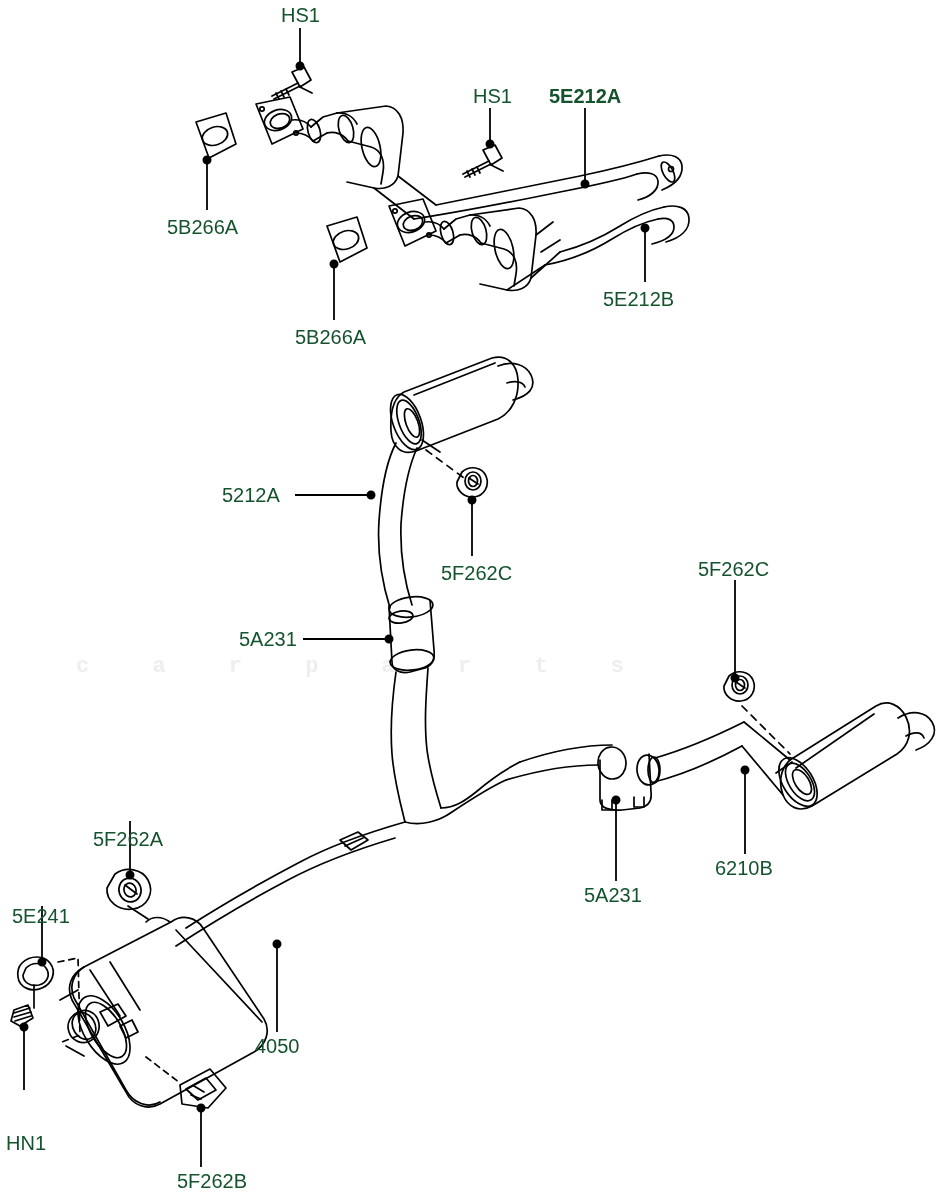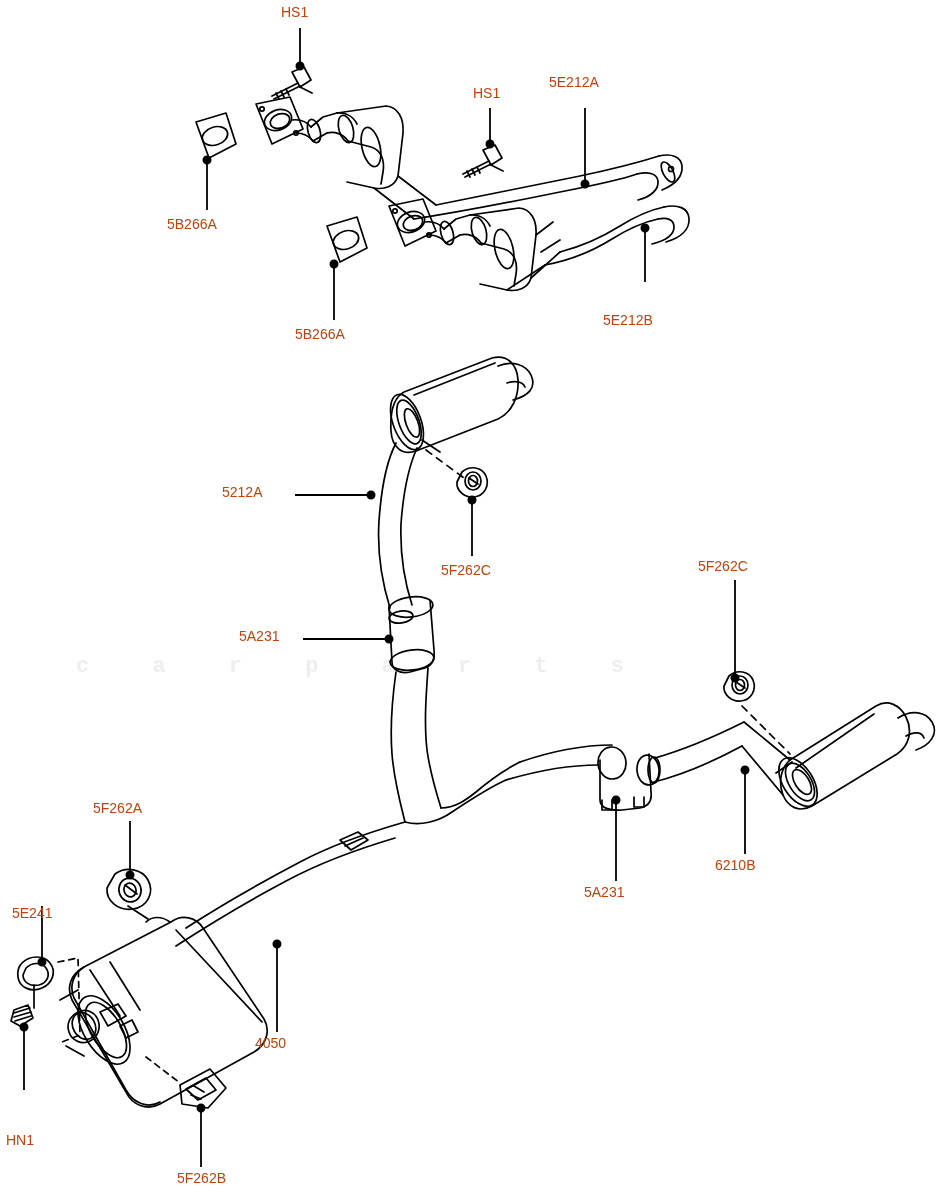--- a/index.html
+++ b/index.html
@@ -17,21 +17,21 @@
     user-select:none;pointer-events:none;
   }
   #wm-carparts{
     position:absolute;left:76px;top:648px;
     font-size:22px;font-weight:bold;letter-spacing:25px;
     color:#eeeeee;line-height:1;white-space:nowrap;
     font-family:Liberation Mono, monospace;
     user-select:none;pointer-events:none;margin-top:8px;
   }
   .lbl{
-    position:absolute;color:#c2410c;font-size:14px;font-weight:normal;
+    position:absolute;color:#14532d;font-size:20px;font-weight:normal;
     white-space:nowrap;letter-spacing:0px;
     font-family:"Liberation Sans","DejaVu Sans",sans-serif;
   }
 </style>
 </head>
 <body>
 
 <div id="stage">
 
   <svg class="layer" viewBox="0 0 945 1200">
@@ -348,29 +348,29 @@
         <circle cx="277" cy="944" r="3.6"></circle>
       <line x1="24" y1="1090" x2="24" y2="1029"></line>
         <circle cx="24" cy="1027" r="3.6"></circle>
       <line x1="201" y1="1167" x2="201" y2="1110"></line>
         <circle cx="201" cy="1108" r="3.6"></circle>
     </g>
   </svg>
 
   <div class="lbl" style="left:281px;top:4px;">HS1</div>
   <div class="lbl" style="left:473px;top:85px;">HS1</div>
-  <div class="lbl" style="left:549px;top:74px;">5E212A</div>
+  <div class="lbl" style="left:549px;top:85px;font-weight:bold;">5E212A</div>
   <div class="lbl" style="left:167px;top:216px;">5B266A</div>
   <div class="lbl" style="left:295px;top:326px;">5B266A</div>
-  <div class="lbl" style="left:603px;top:288px;margin-top:24px;">5E212B</div>
+  <div class="lbl" style="left:603px;top:288px;">5E212B</div>
   <div class="lbl" style="left:222px;top:484px;">5212A</div>
   <div class="lbl" style="left:441px;top:562px;">5F262C</div>
   <div class="lbl" style="left:698px;top:558px;">5F262C</div>
   <div class="lbl" style="left:239px;top:628px;">5A231</div>
-  <div class="lbl" style="left:93px;top:800px;">5F262A</div>
+  <div class="lbl" style="left:93px;top:828px;">5F262A</div>
   <div class="lbl" style="left:12px;top:905px;">5E241</div>
   <div class="lbl" style="left:584px;top:884px;">5A231</div>
   <div class="lbl" style="left:715px;top:857px;">6210B</div>
   <div class="lbl" style="left:255px;top:1035px;">4050</div>
   <div class="lbl" style="left:6px;top:1132px;">HN1</div>
   <div class="lbl" style="left:177px;top:1170px;">5F262B</div>
 
 </div>
 
 </body></html>

